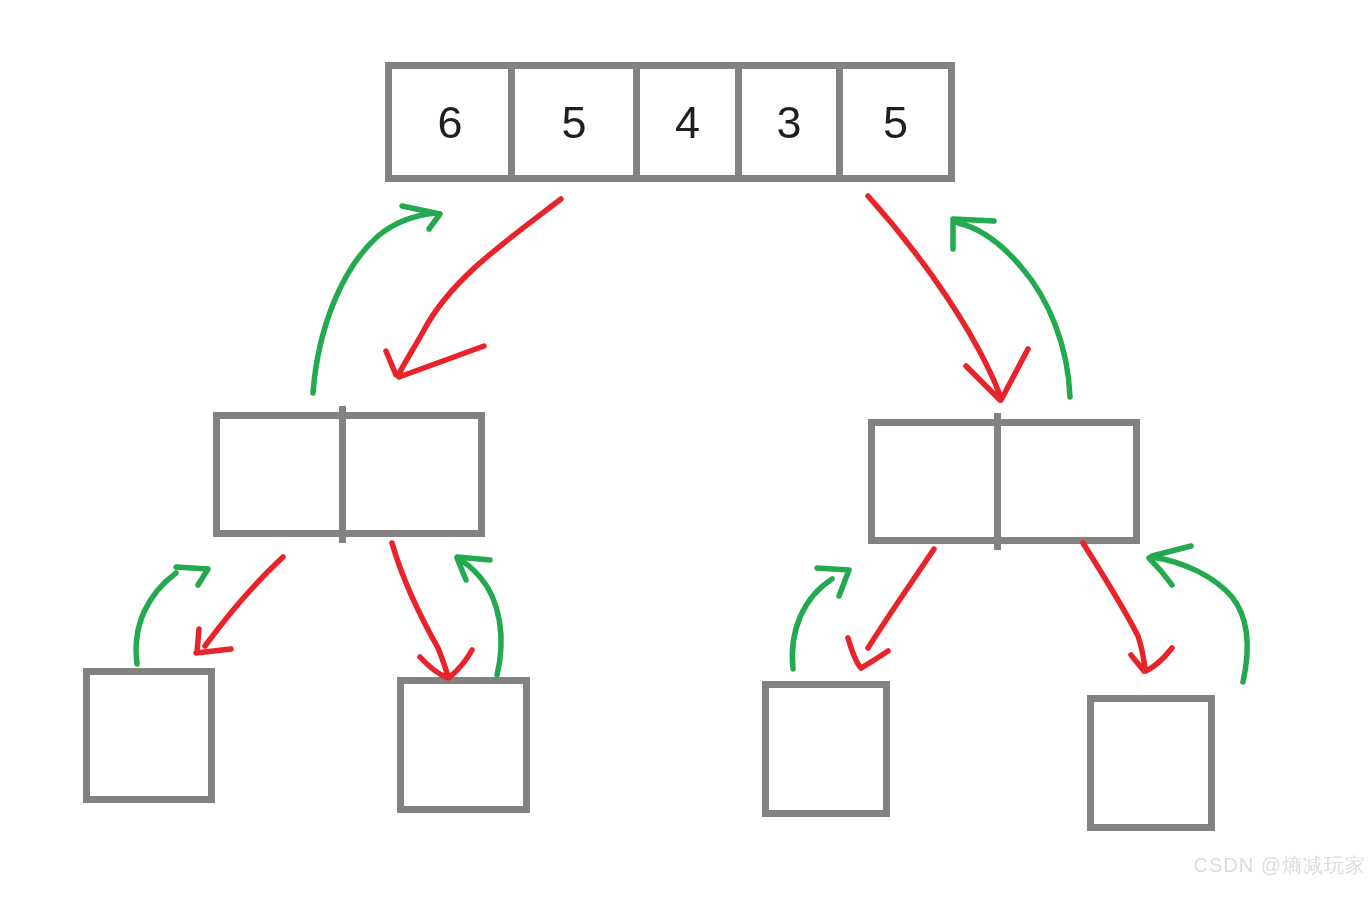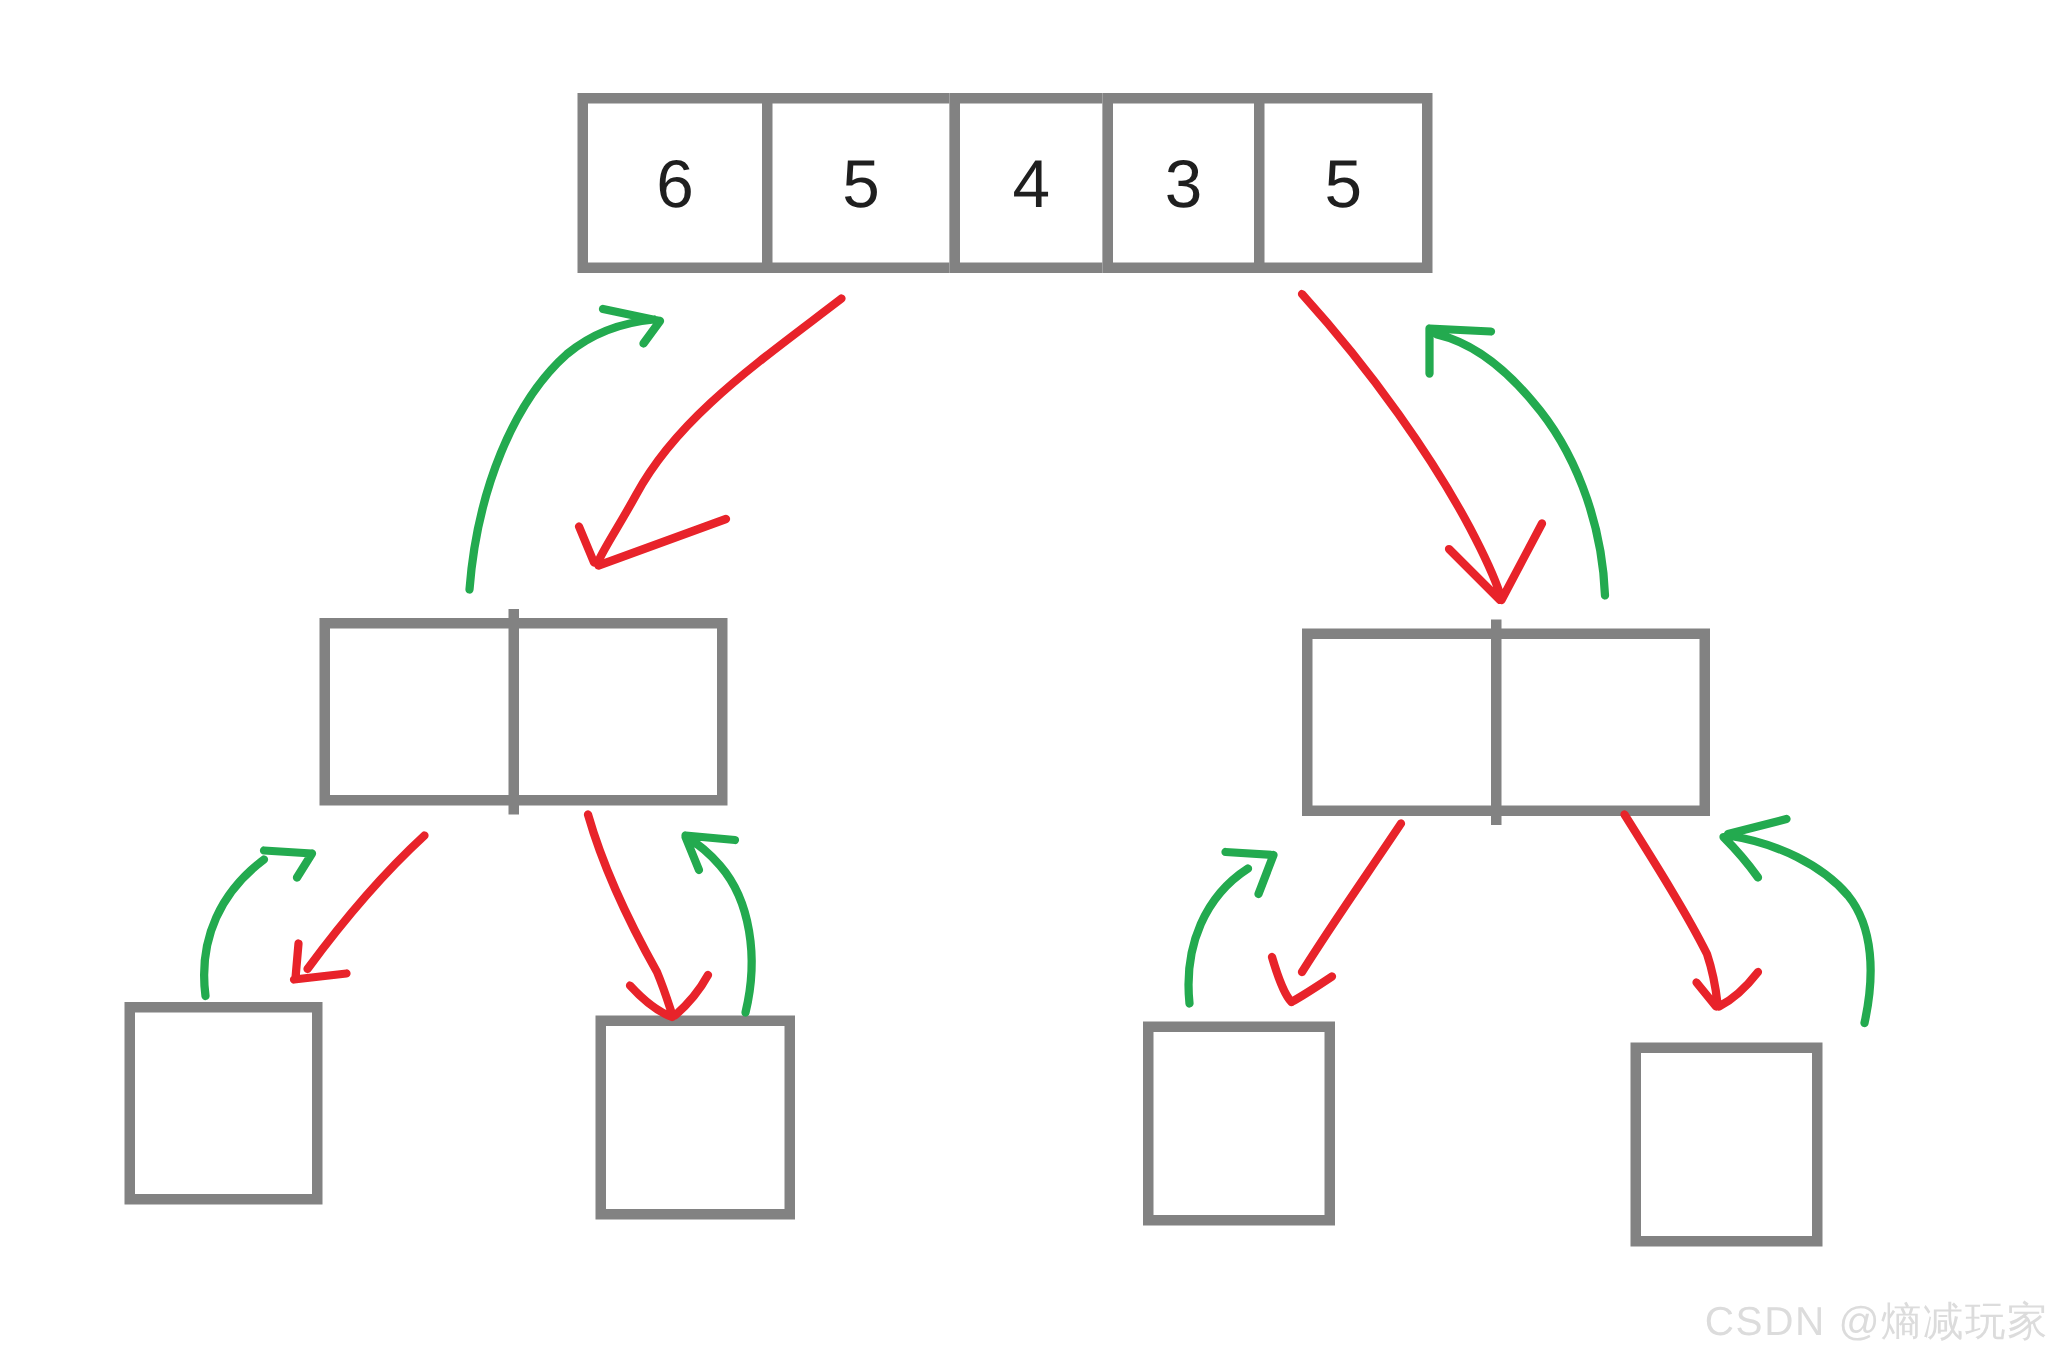--- a/index.html
+++ b/index.html
@@ -59,22 +59,22 @@
   .arrows path{
     fill:none;
     stroke-width:5.5;
     stroke-linecap:round;
     stroke-linejoin:round;
   }
 
   
   .watermark{
     position:absolute;
-    right:4px;bottom:2px;
-    font-size:27px;
+    right:4px;bottom:22px;
+    font-size:20px;
     letter-spacing:1px;
     color:#dcdcdc;
     text-shadow:2px 2px 1px #ffffff;
     user-select:none;
   }
 </style>
 </head>
 <body>
 
 <div class="canvas">

